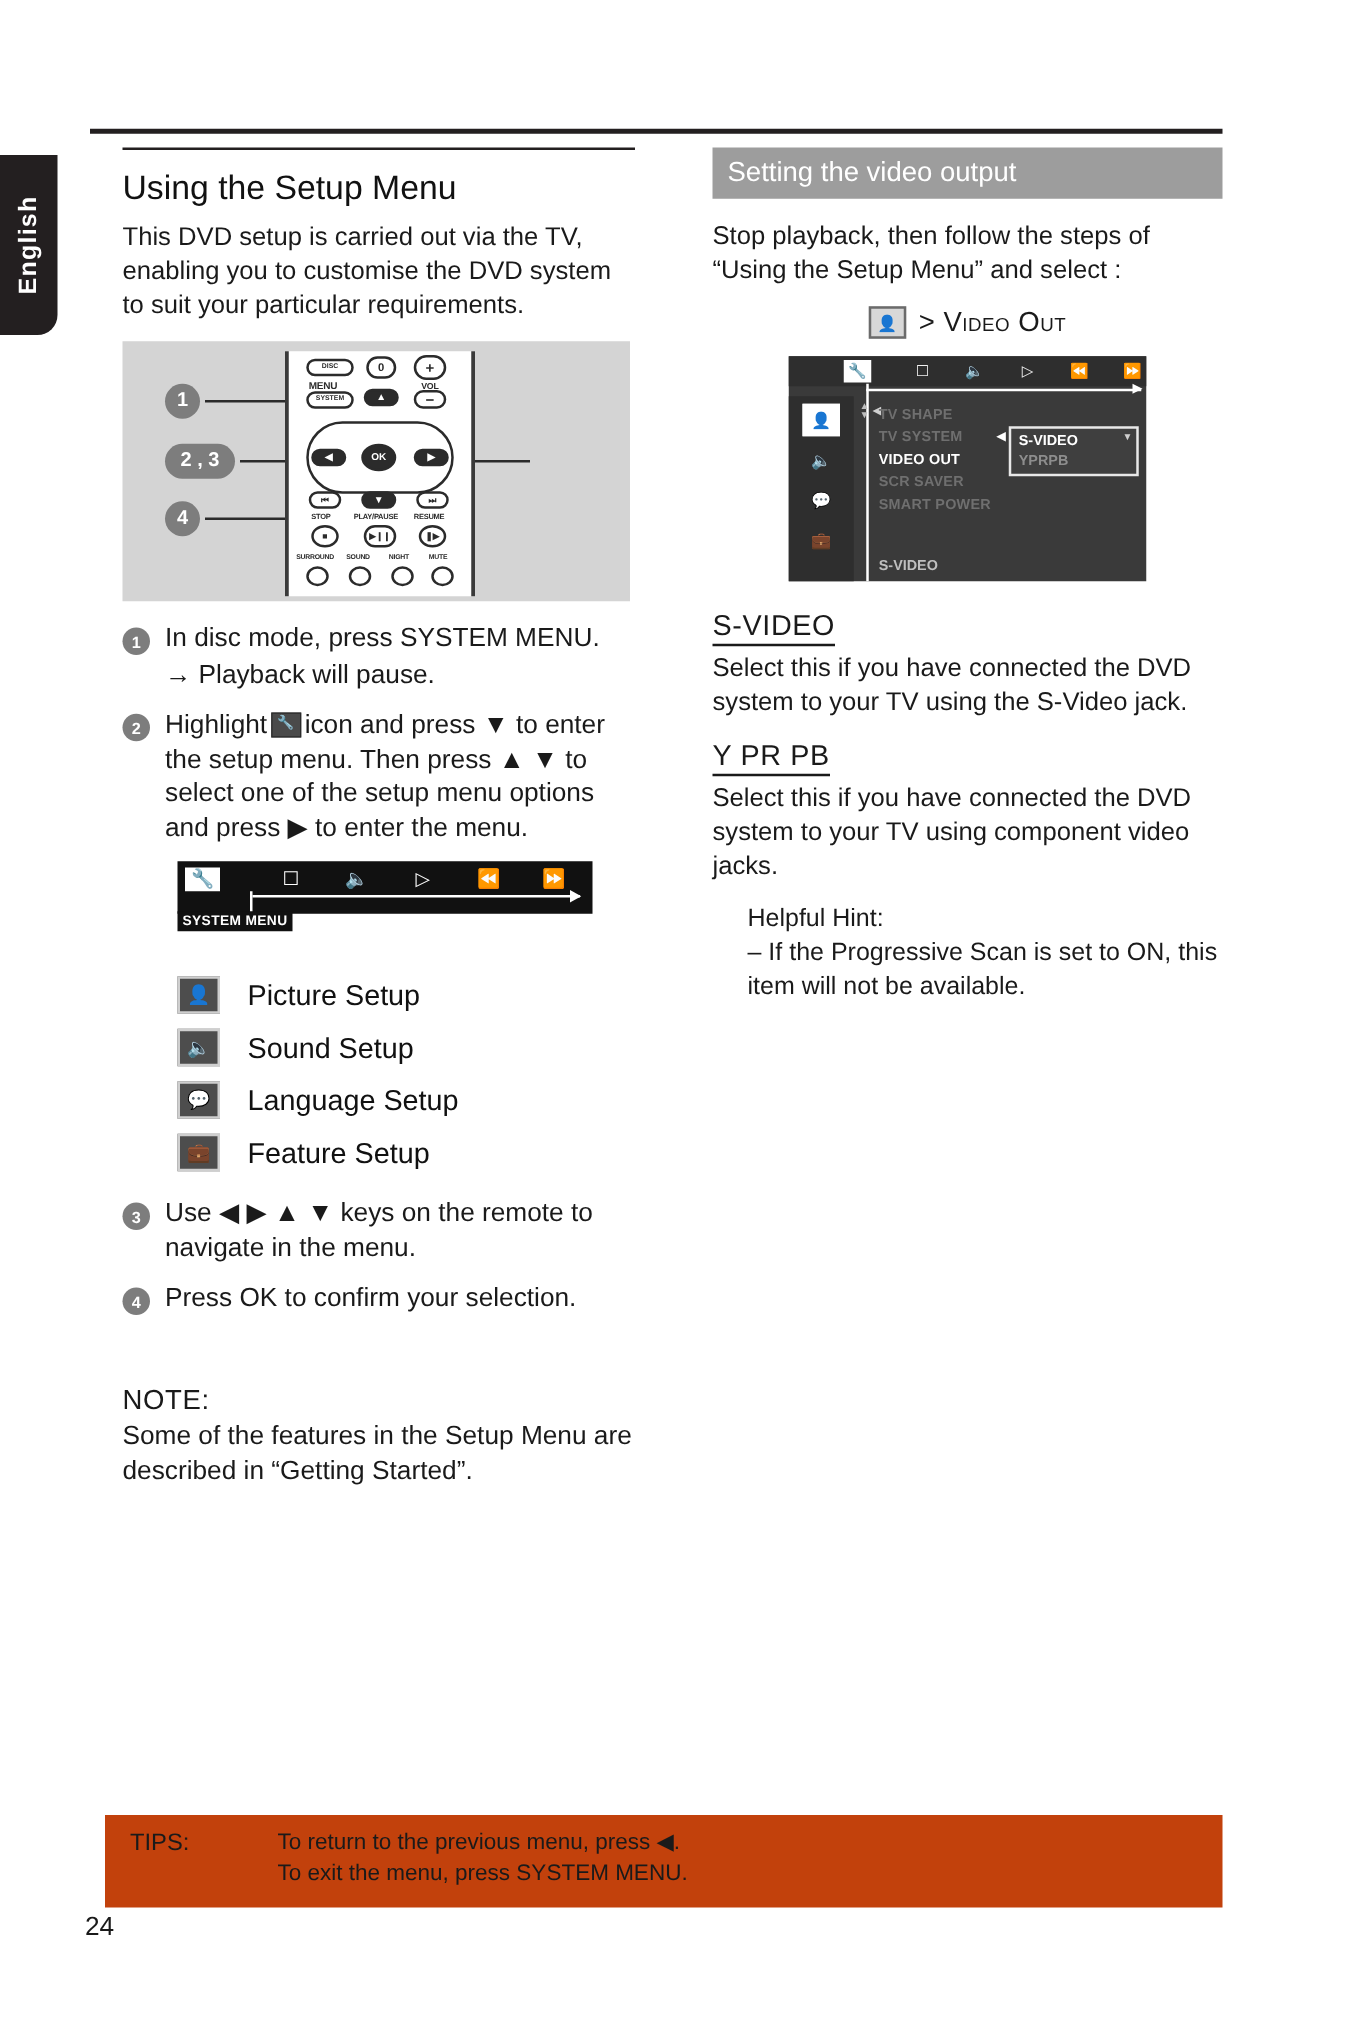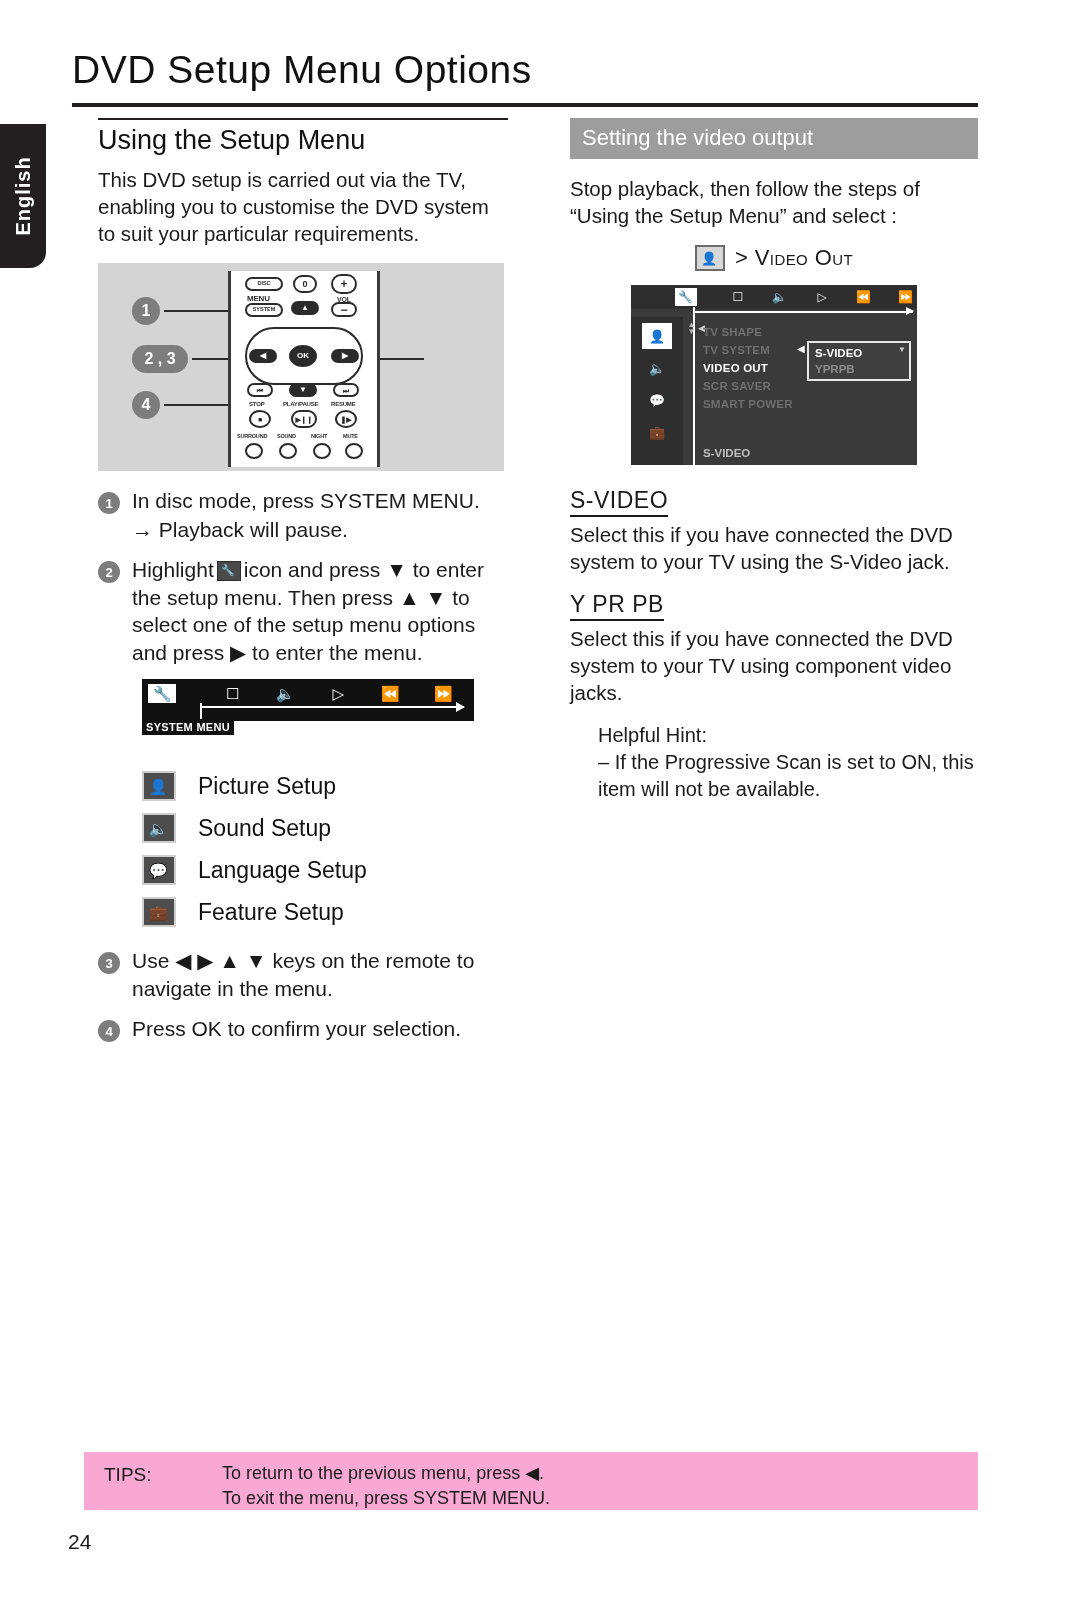--- a/index.html
+++ b/index.html
@@ -46,21 +46,21 @@
   .col-right{position:absolute; left:570px; top:118px; width:408px;}
 
   .h2{
     font-size:27px; color:#111; padding-bottom:2px;
     border-top:2px solid #231f20;
     padding-top:6px;
     display:inline-block;
     width:100%;
     box-sizing:border-box;
   }
-  .h2-wrap{border-top:2px solid #231f20; margin-bottom:10px; padding-top:5px;}
+  .h2-wrap{border-top:2px solid #231f20; margin-bottom:10px; padding-top:15px;}
   .h2-wrap .h2{border:0; padding:0;}
 
   p.body{
     font-size:20.5px; line-height:27px; margin:0 0 16px 0; color:#1a1a1a;
   }
 
   
   .band{
     background:#9d9d9d; color:#ffffff;
     font-size:22px; padding:7px 10px 8px 12px;
@@ -242,37 +242,36 @@
   
   .h3u{
     font-size:23px; letter-spacing:.5px; display:inline-block;
     border-bottom:2px solid #1a1a1a; margin:0 0 4px 0; padding-bottom:1px;
   }
   .hint-title{font-size:20px; margin:0 0 2px 0;}
   .hint-body{font-size:20px; line-height:27px; margin:0;}
 
   
   .tips{
-    position:absolute; left:84px; top:1452px; width:894px; height:58px;
-    background:#f9a8d4;
+    position:absolute; left:84px; top:1452px; width:894px; height:74px;
+    background:#c2410c;
   }
   .tips-label{position:absolute; left:20px; top:12px; font-size:19px;}
   .tips-body{position:absolute; left:138px; top:9px; font-size:18px; line-height:25px;}
   .pageno{position:absolute; left:68px; top:1530px; font-size:21px;}
 </style>
 </head>
 <body>
 
 <div class="page">
 
   <div class="lang-tab">
     <span>English</span>
   </div>
 
-  <div class="doc-title">DVD Setup Menu Options</div>
   <div class="title-rule"></div>
 
   <div class="col-left">
 
     <div class="h2-wrap">
       <div class="h2">Using the Setup Menu</div>
     </div>
 
     <p class="body">This DVD setup is carried out via the TV, enabling you to customise the DVD system to suit your particular requirements.</p>
 
@@ -384,20 +383,24 @@
     <div class="step" style="margin-top:20px;">
       <div class="step-num">3</div>
       <div class="step-text">Use ◀ ▶ ▲ ▼ keys on the remote to navigate in the menu.</div>
     </div>
 
     <div class="step">
       <div class="step-num">4</div>
       <div class="step-text">Press OK to confirm your selection.</div>
     </div>
 
+    <div class="note">
+      <div class="note-title">NOTE:</div>
+      <div class="note-body">Some of the features in the Setup Menu are described in “Getting Started”.</div>
+    </div>
   </div>
 
   <div class="col-right">
 
     <div class="band">Setting the video output</div>
 
     <p class="body">Stop playback, then follow the steps of “Using the Setup Menu” and select :</p>
 
     <div class="videoout-line">
       <span class="vo-ico">👤</span>

